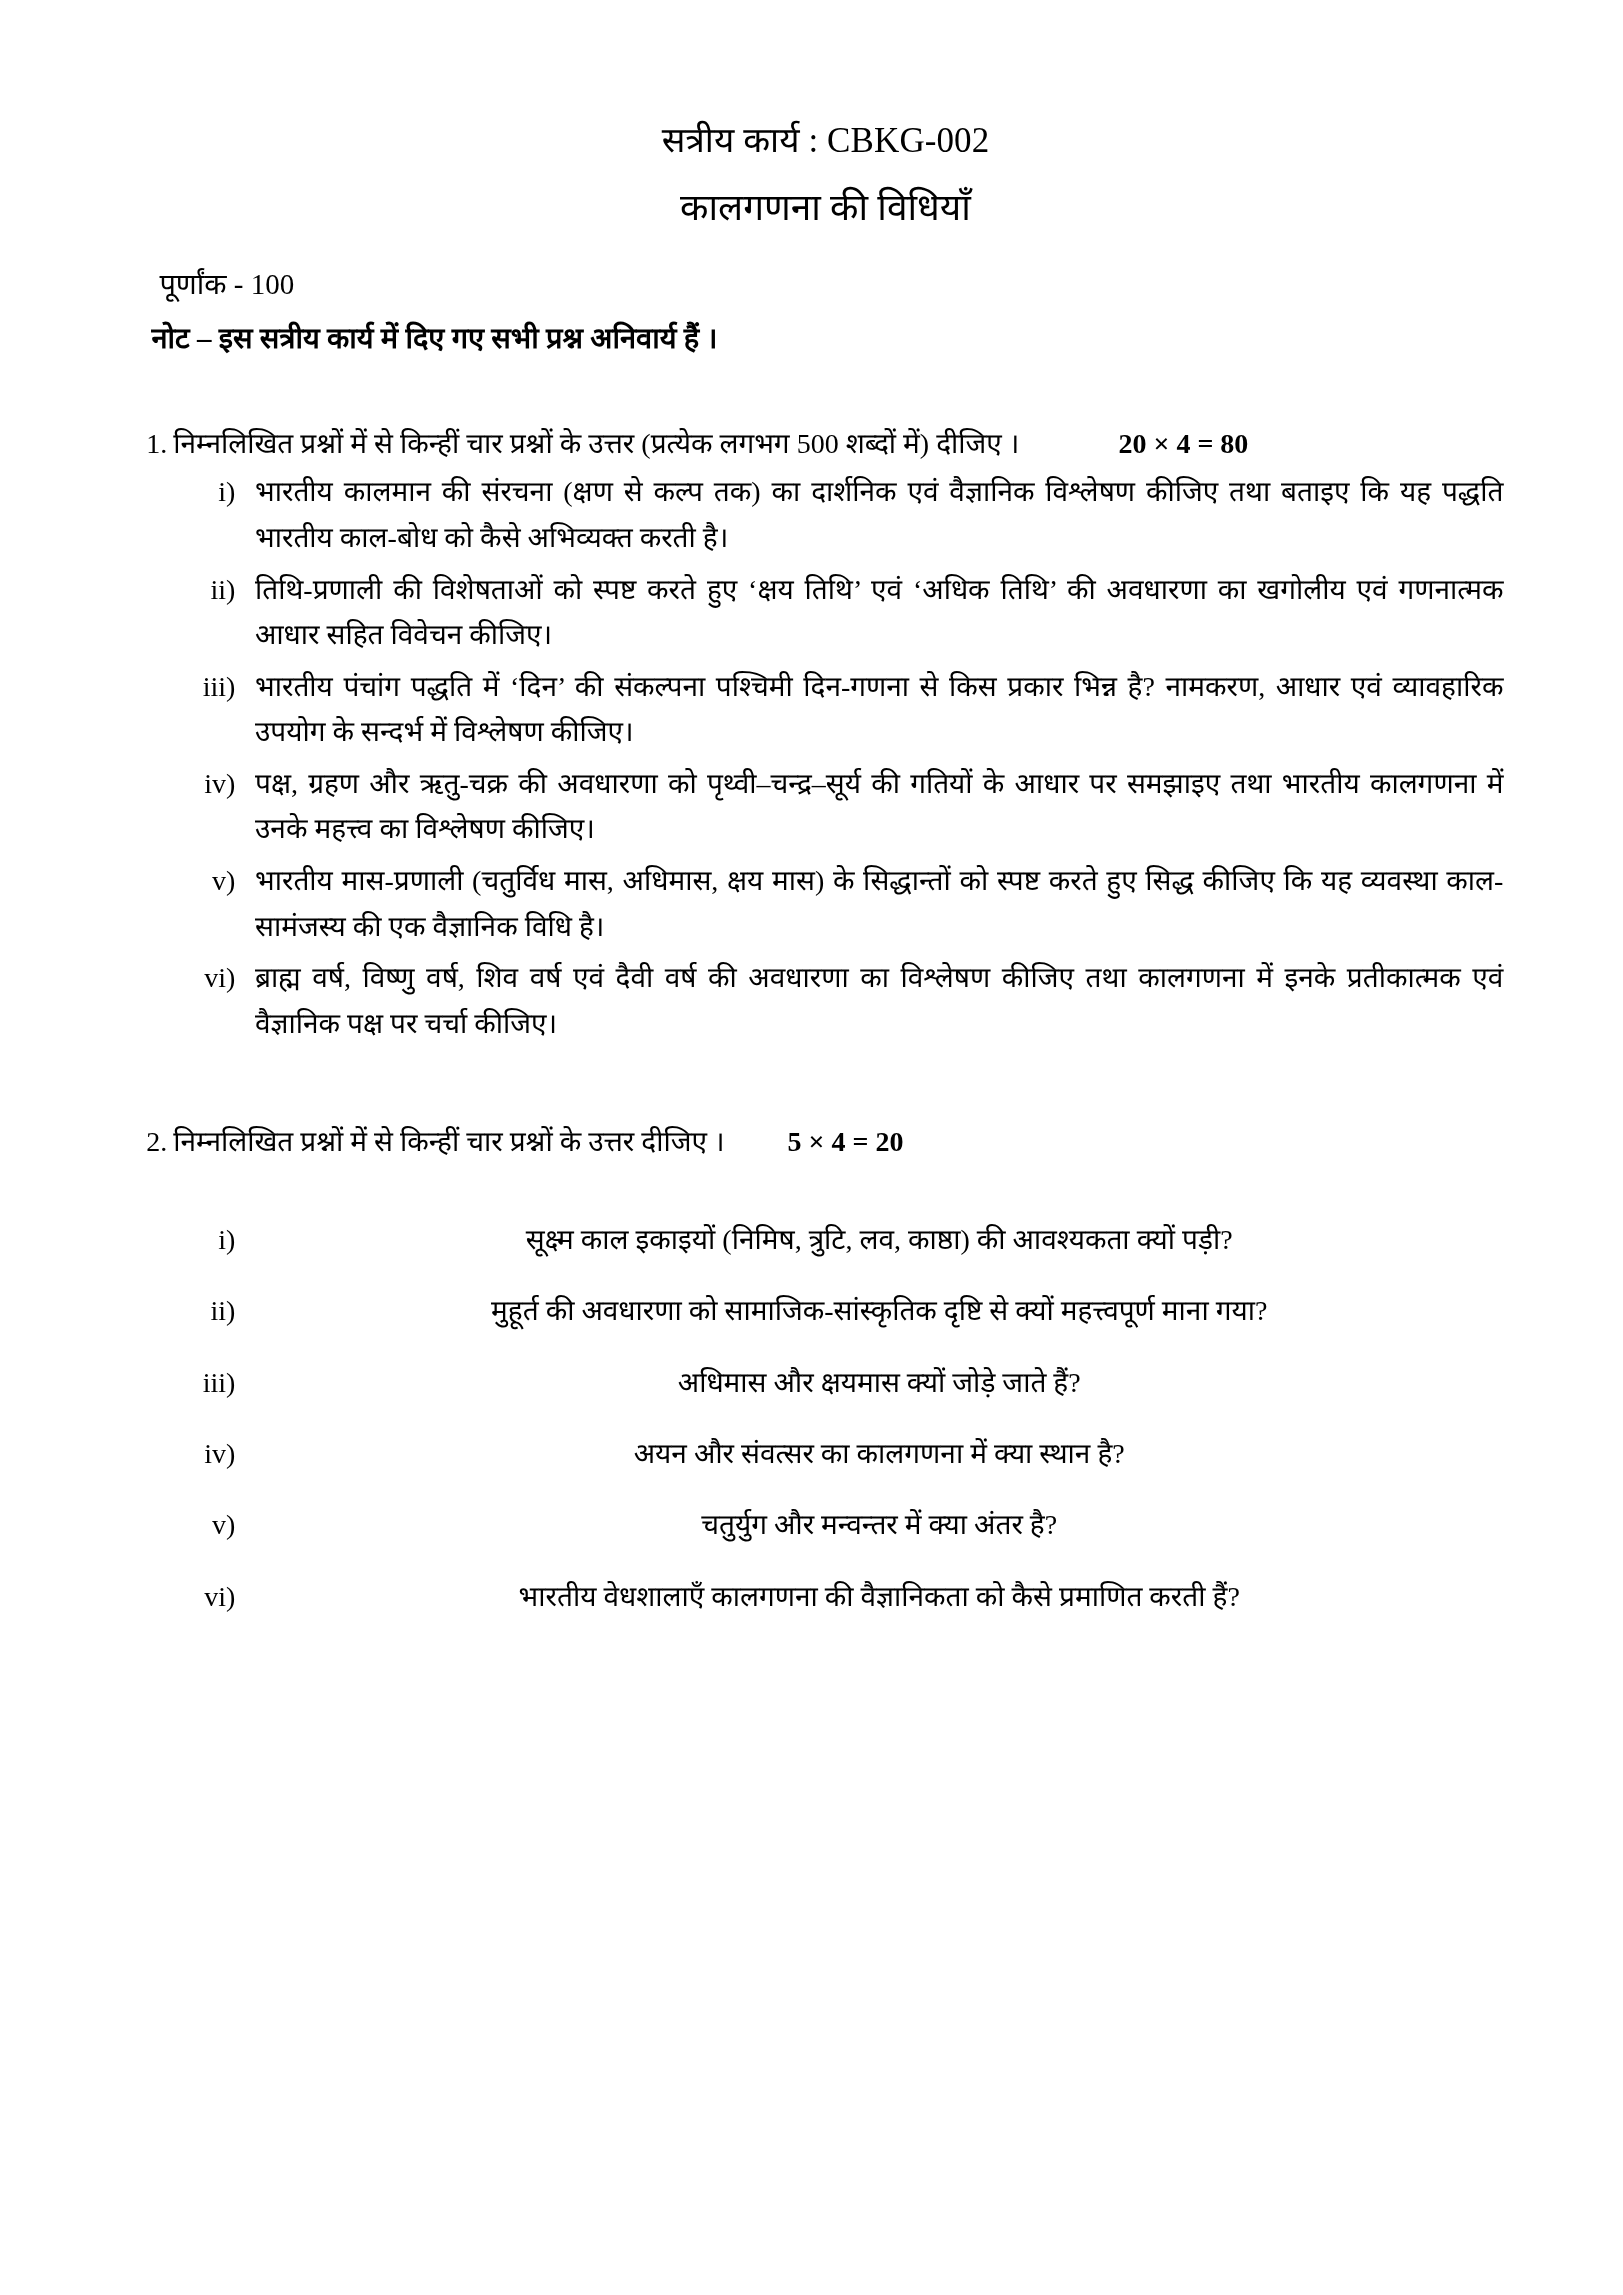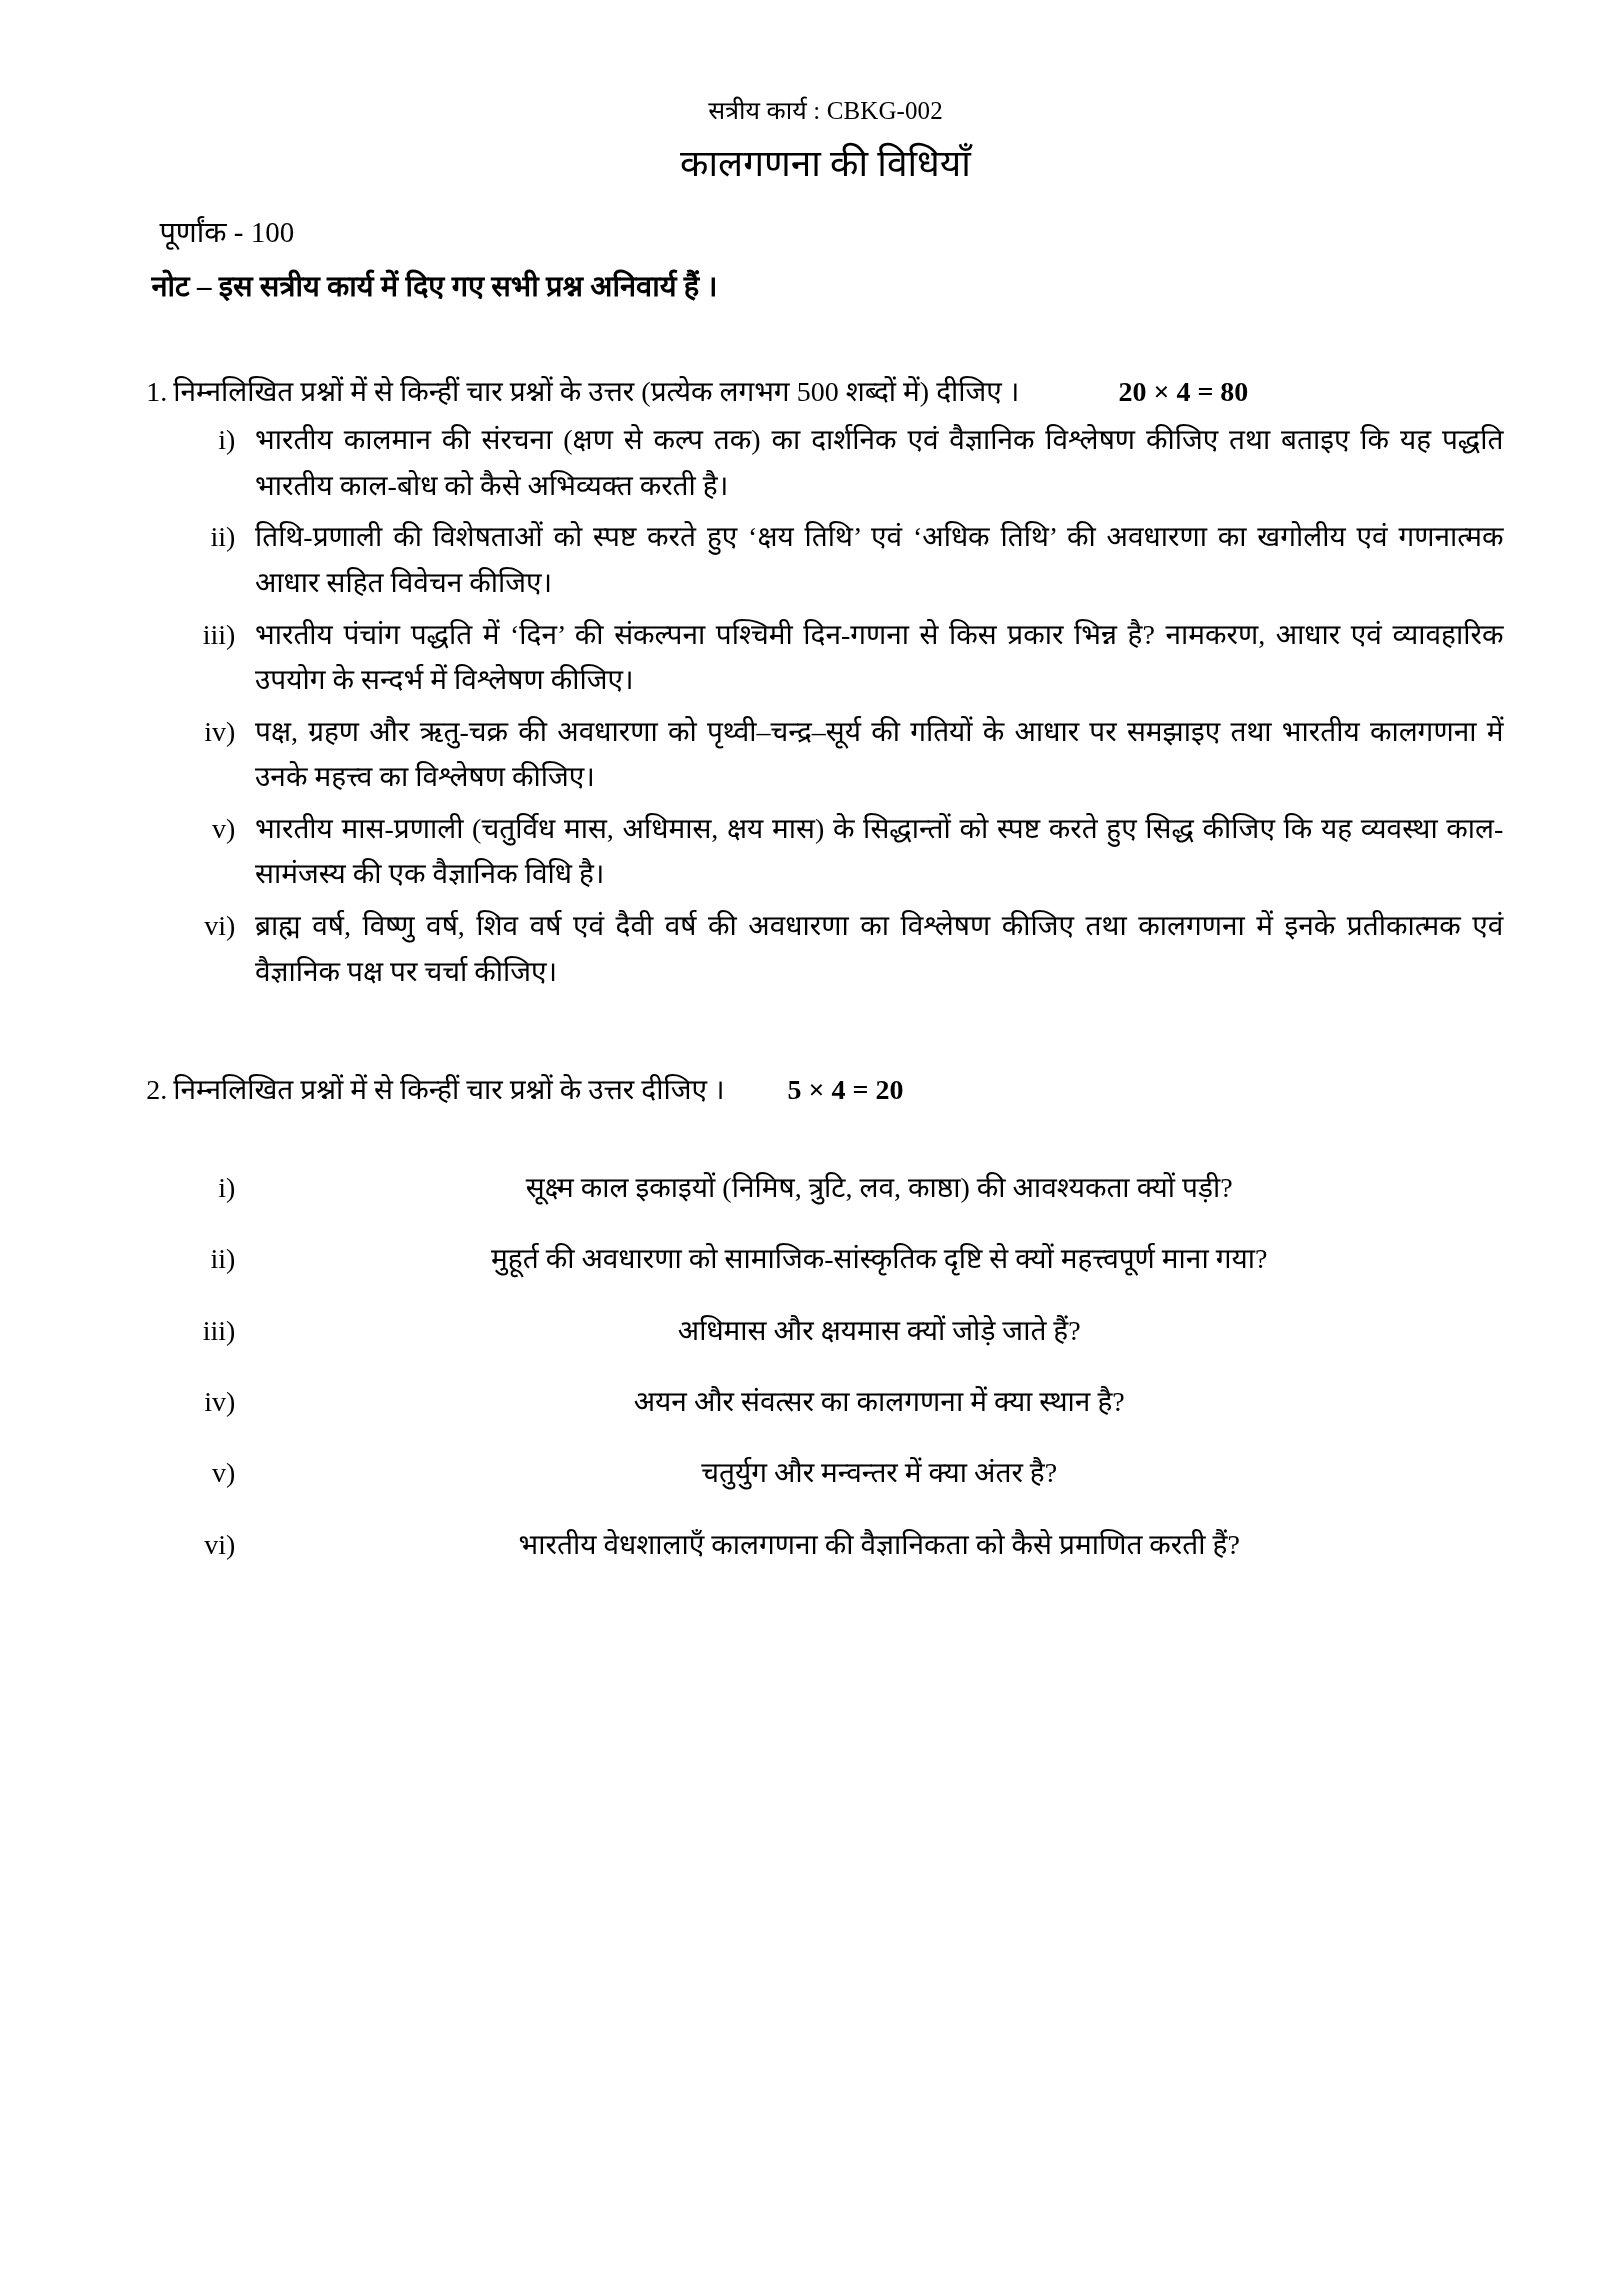--- a/index.html
+++ b/index.html
@@ -25,33 +25,33 @@
   .content {
     position: absolute;
     left: 145px;
     top: 0;
     width: 1361px;
   }
 
   
   .doc-title {
     text-align: center;
-    font-size: 25px;
+    font-size: 35px;
     line-height: 1.22;
     margin: 0;
-    padding-top: 96px;
+    padding-top: 120px;
     font-weight: 400;
     letter-spacing: 0.1px;
   }
 
   .doc-subtitle {
     text-align: center;
     font-size: 37px;
     line-height: 1.22;
-    margin: 0;
+    margin: 8px;
     padding-top: 14.4px;
     font-weight: 400;
   }
 
   
   .meta-row {
     display: flex;
     justify-content: space-between;
     align-items: baseline;
     font-size: 29px;

